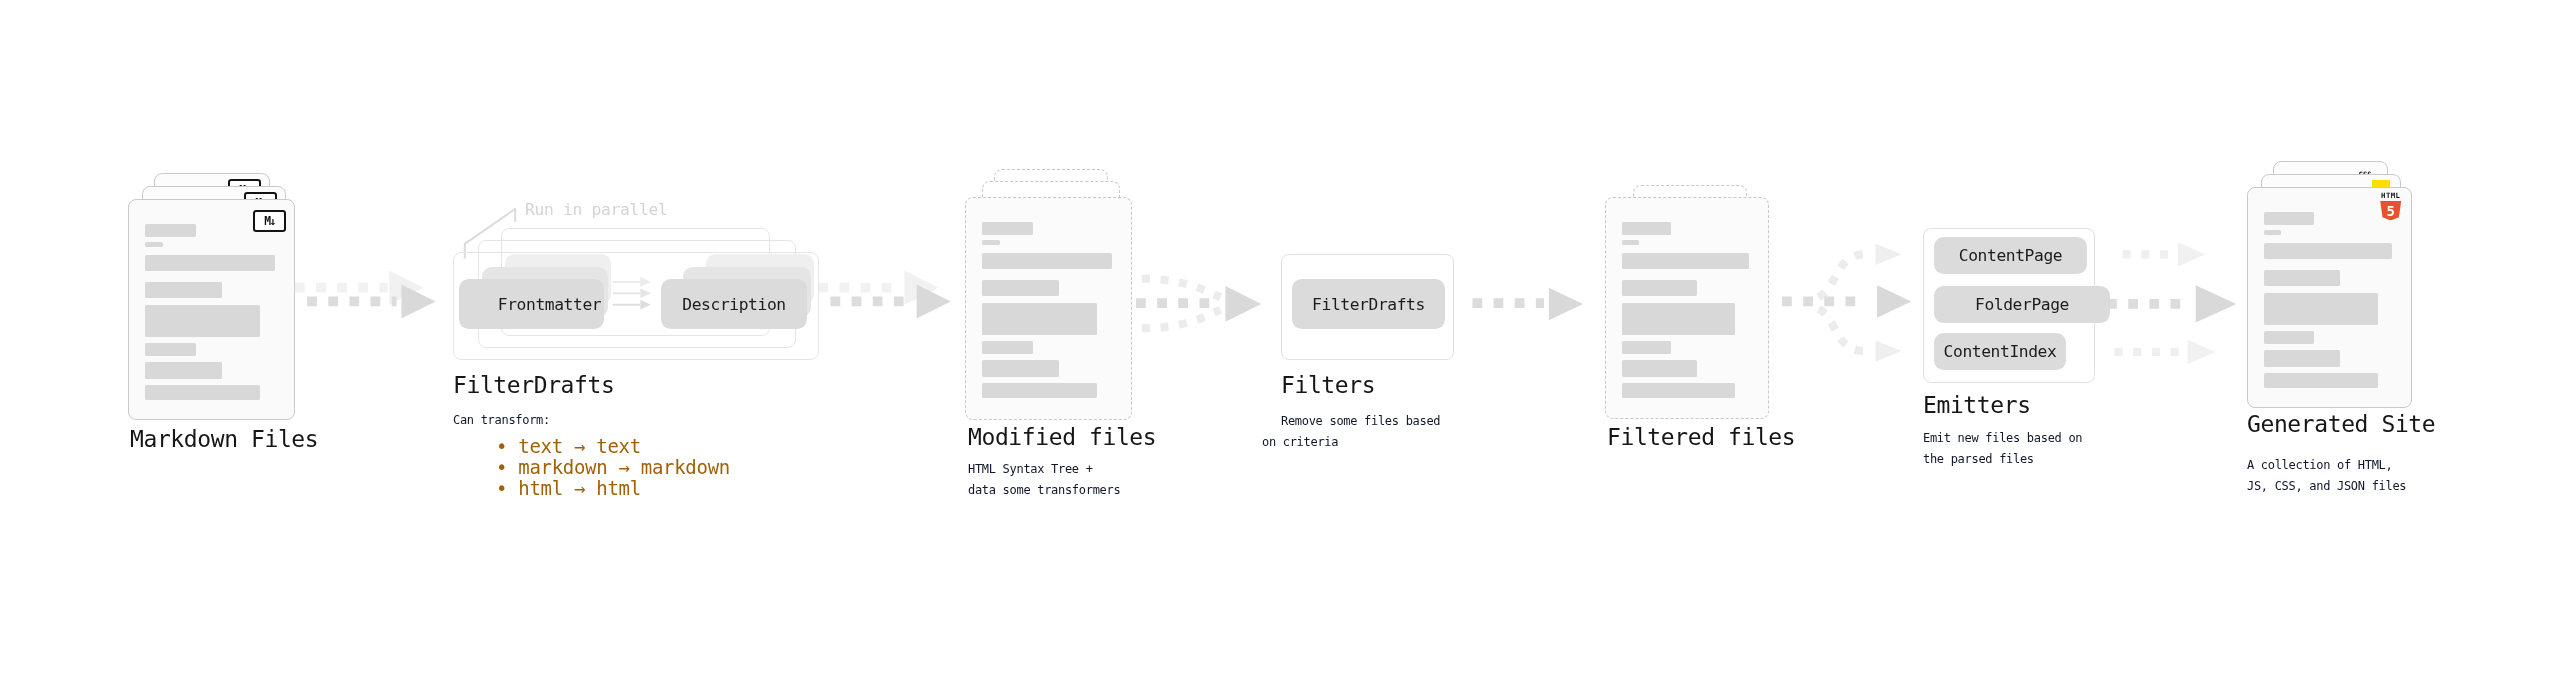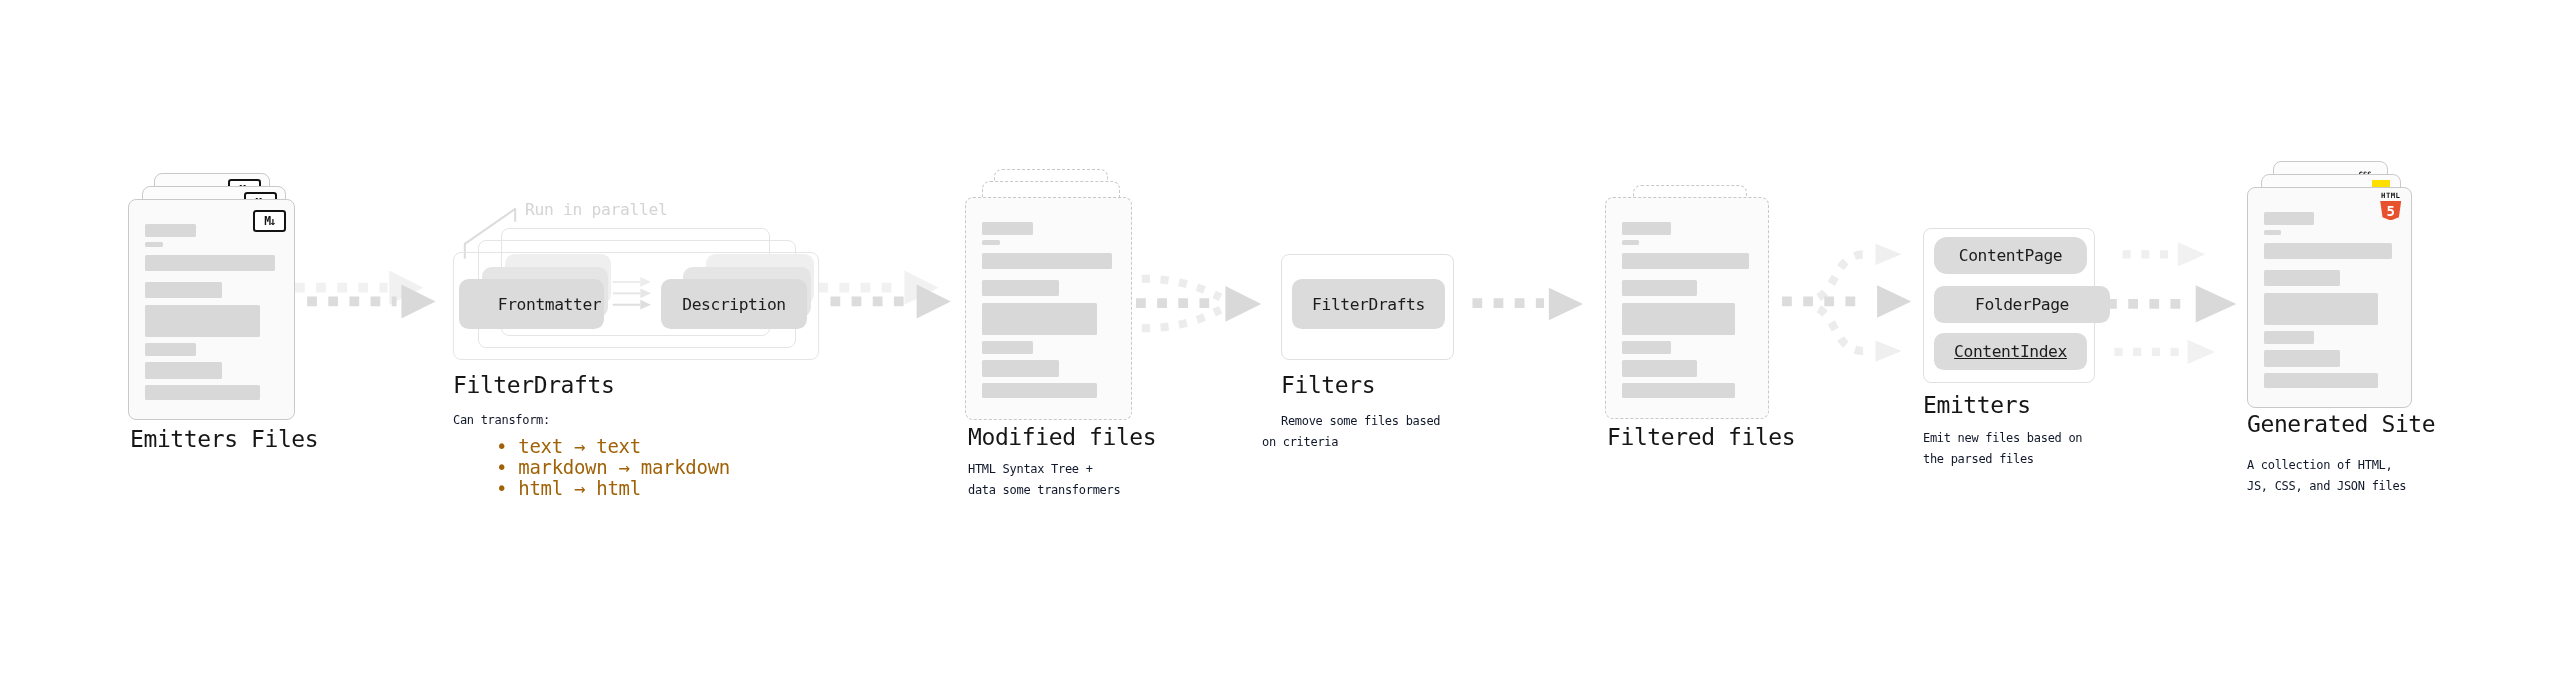--- a/index.html
+++ b/index.html
@@ -149,21 +149,21 @@
       <div class="bar b1"></div>
         <div class="bar b2"></div>
         <div class="bar b3"></div>
         <div class="bar b4"></div>
       <div class="bar b5"></div>
         <div class="bar b6"></div>
         <div class="bar b7"></div>
         <div class="bar b8"></div>
     </div>
   </div>
-  <div class="stage-title" style="left:130px;top:426px;">Emitters Files</div>
+  <div class="stage-title" style="left:130px;top:426px;">Markdown Files</div>
 </div>
 
 <div>
   <div class="obox" style="left:501px;top:228px;width:269px;height:108px;"></div>
   <div class="obox" style="left:478px;top:240px;width:318px;height:108px;"></div>
   <div class="obox" style="left:453px;top:252px;width:366px;height:108px;"></div>
 
   <div class="pill ghost2" style="left:505px;top:254px;width:106px;height:50px;"></div>
   <div class="pill ghost1" style="left:482px;top:267px;width:126px;height:50px;"></div>
   <div class="pill" style="left:459px;top:279px;width:145px;height:50px;padding-left:36px;">
@@ -227,27 +227,27 @@
         <div class="bar b6"></div>
         <div class="bar b7"></div>
         <div class="bar b8"></div>
     </div>
   </div>
   <div class="stage-title" style="left:1607px;top:424px;">Filtered files</div>
 </div>
 
 <div>
   <div class="fbox" style="left:1923px;top:228px;width:172px;height:155px;"></div>
-  <div class="pill" style="left:1934px;top:237px;width:153px;height:37px;border-radius:13px;">
+  <div class="pill" style="left:1934px;top:237px;width:153px;height:37px;">
     <span>ContentPage</span>
   </div>
   <div class="pill" style="left:1934px;top:286px;width:176px;height:37px;">
     <span>FolderPage</span>
   </div>
-  <div class="pill" style="left:1934px;top:333px;width:153px;height:37px;text-decoration:underline;">
+  <div class="pill" style="left:1934px;top:333px;width:132px;height:37px;">
     <span>ContentIndex</span>
   </div>
   <div class="stage-title" style="left:1923px;top:392px;">Emitters</div>
   <div class="caption" style="left:1923px;top:428px;">Emit new files based on</div>
   <div class="caption" style="left:1923px;top:449px;">the parsed files</div>
 </div>
 
 <div>
   <div class="doc back" style="left:2273px;top:161px;width:115px;height:221px;">
     <div class="css-icon">

